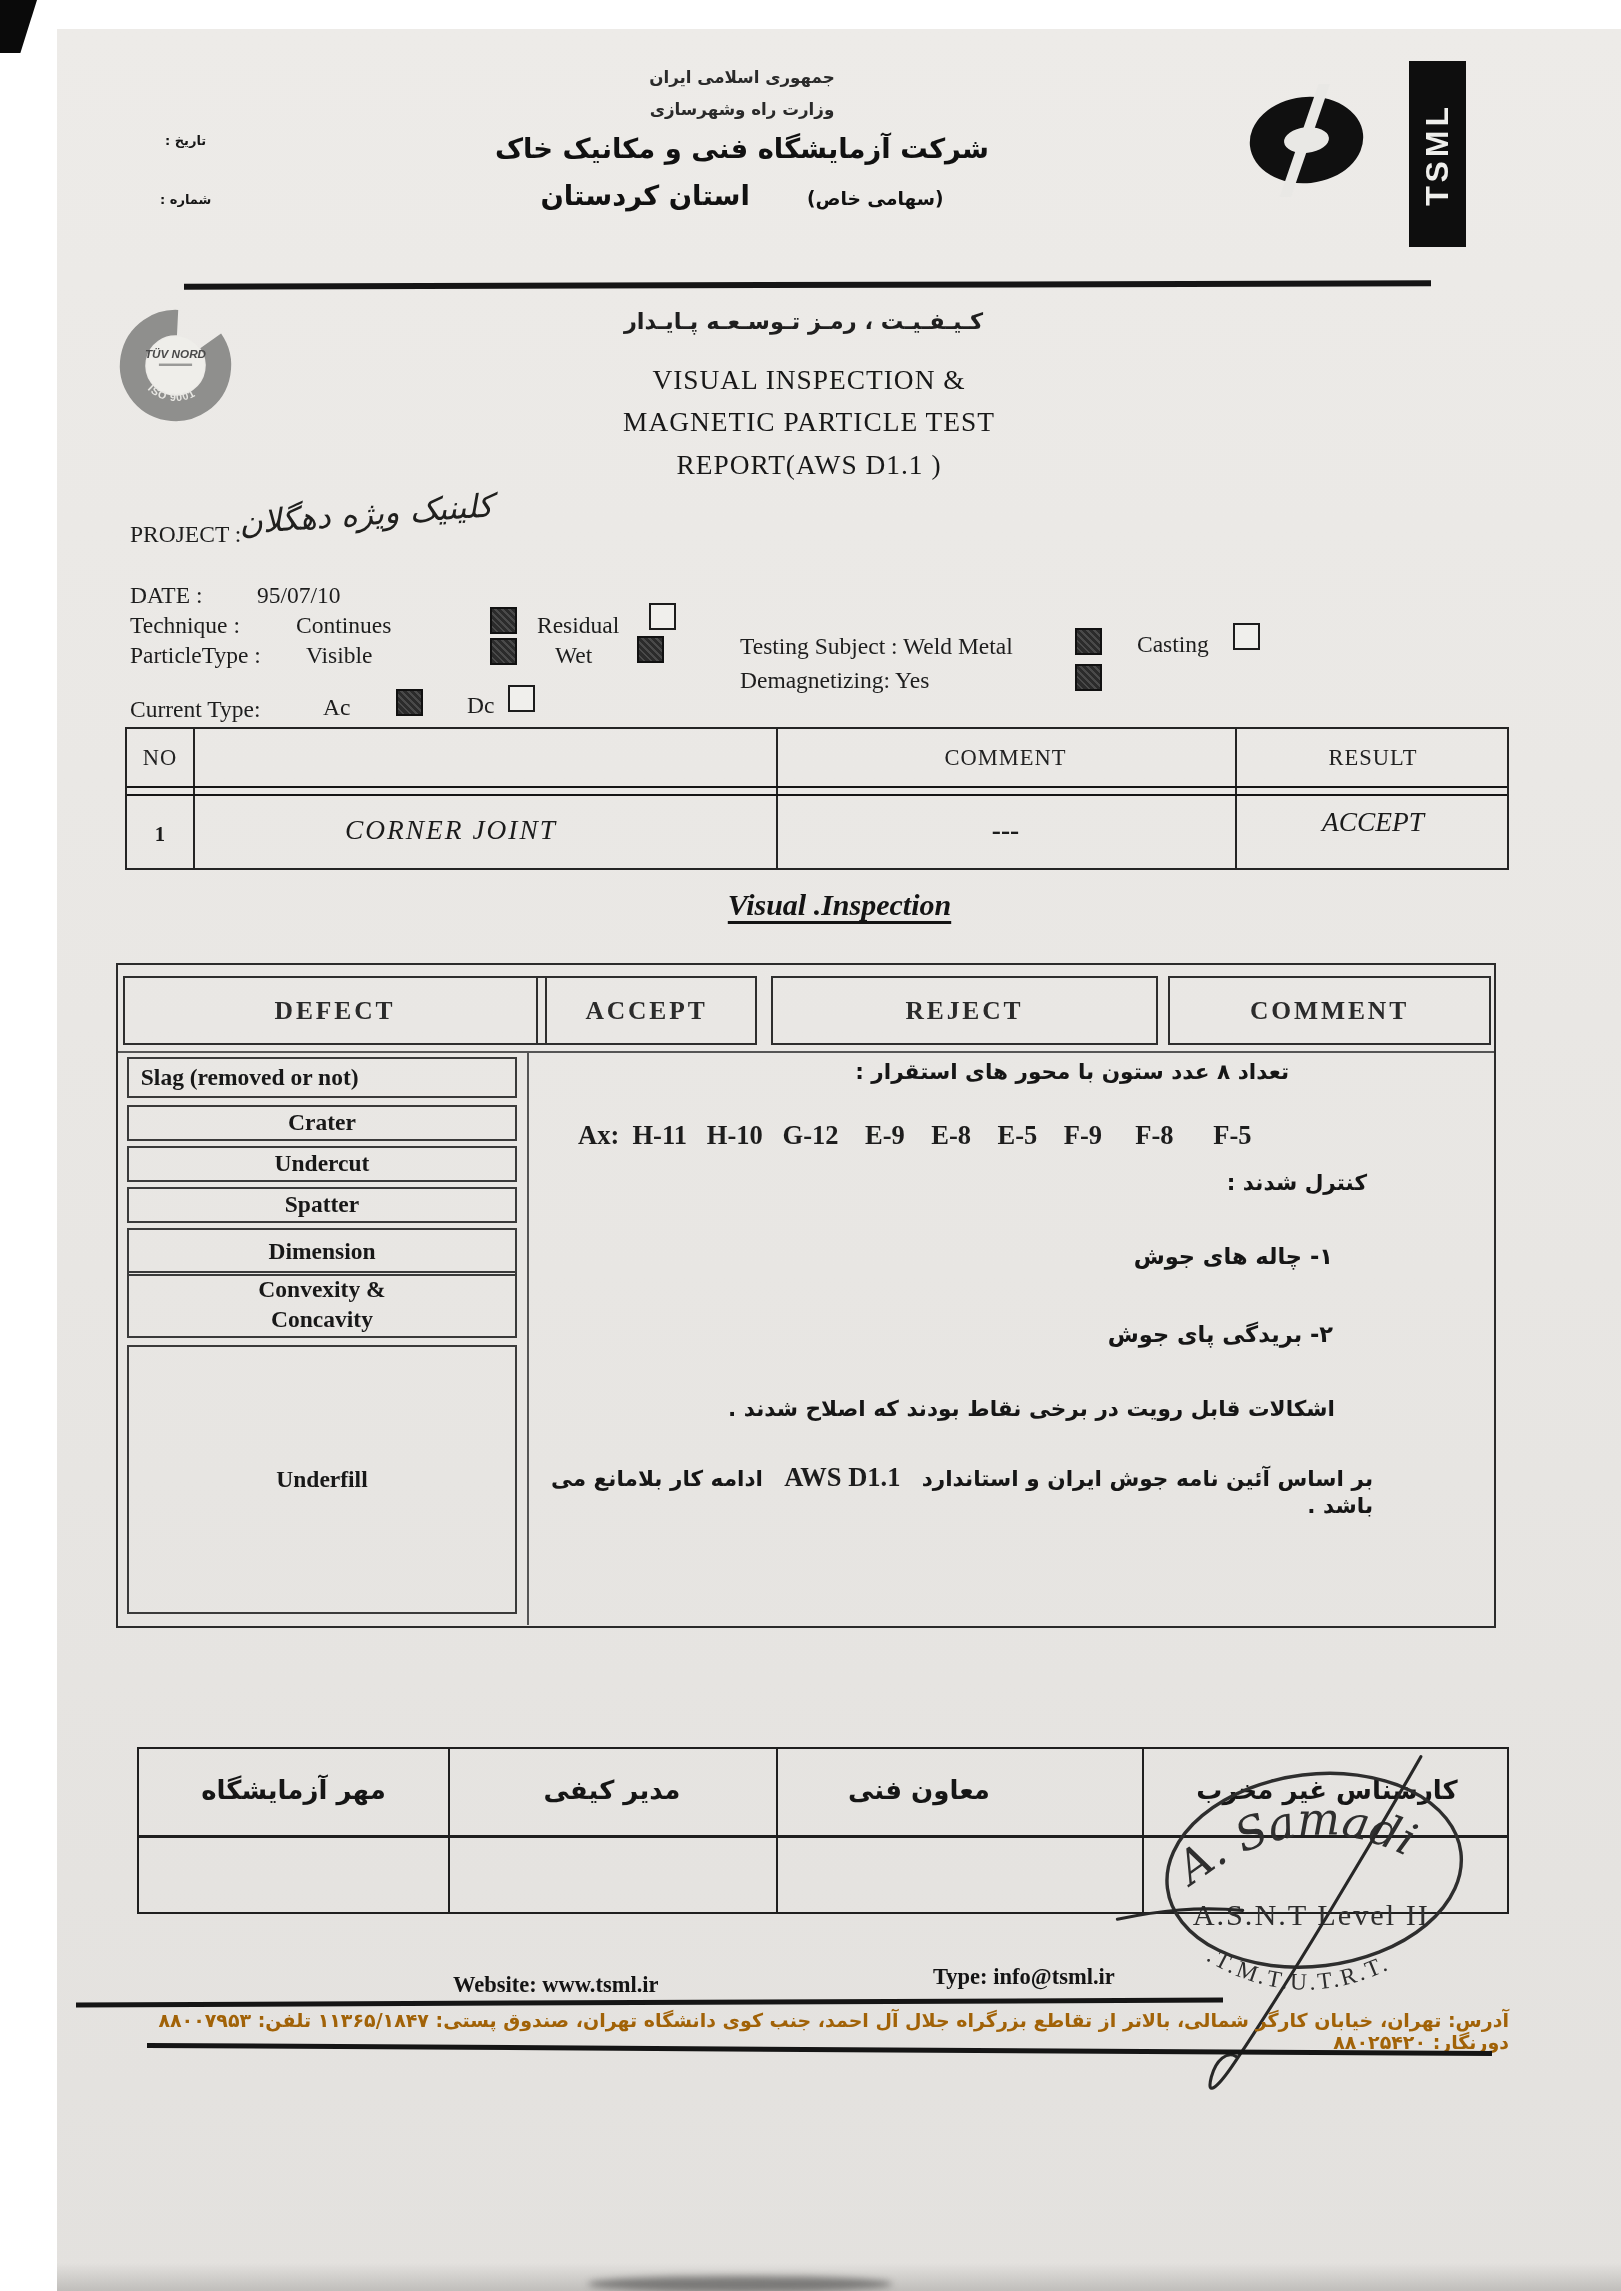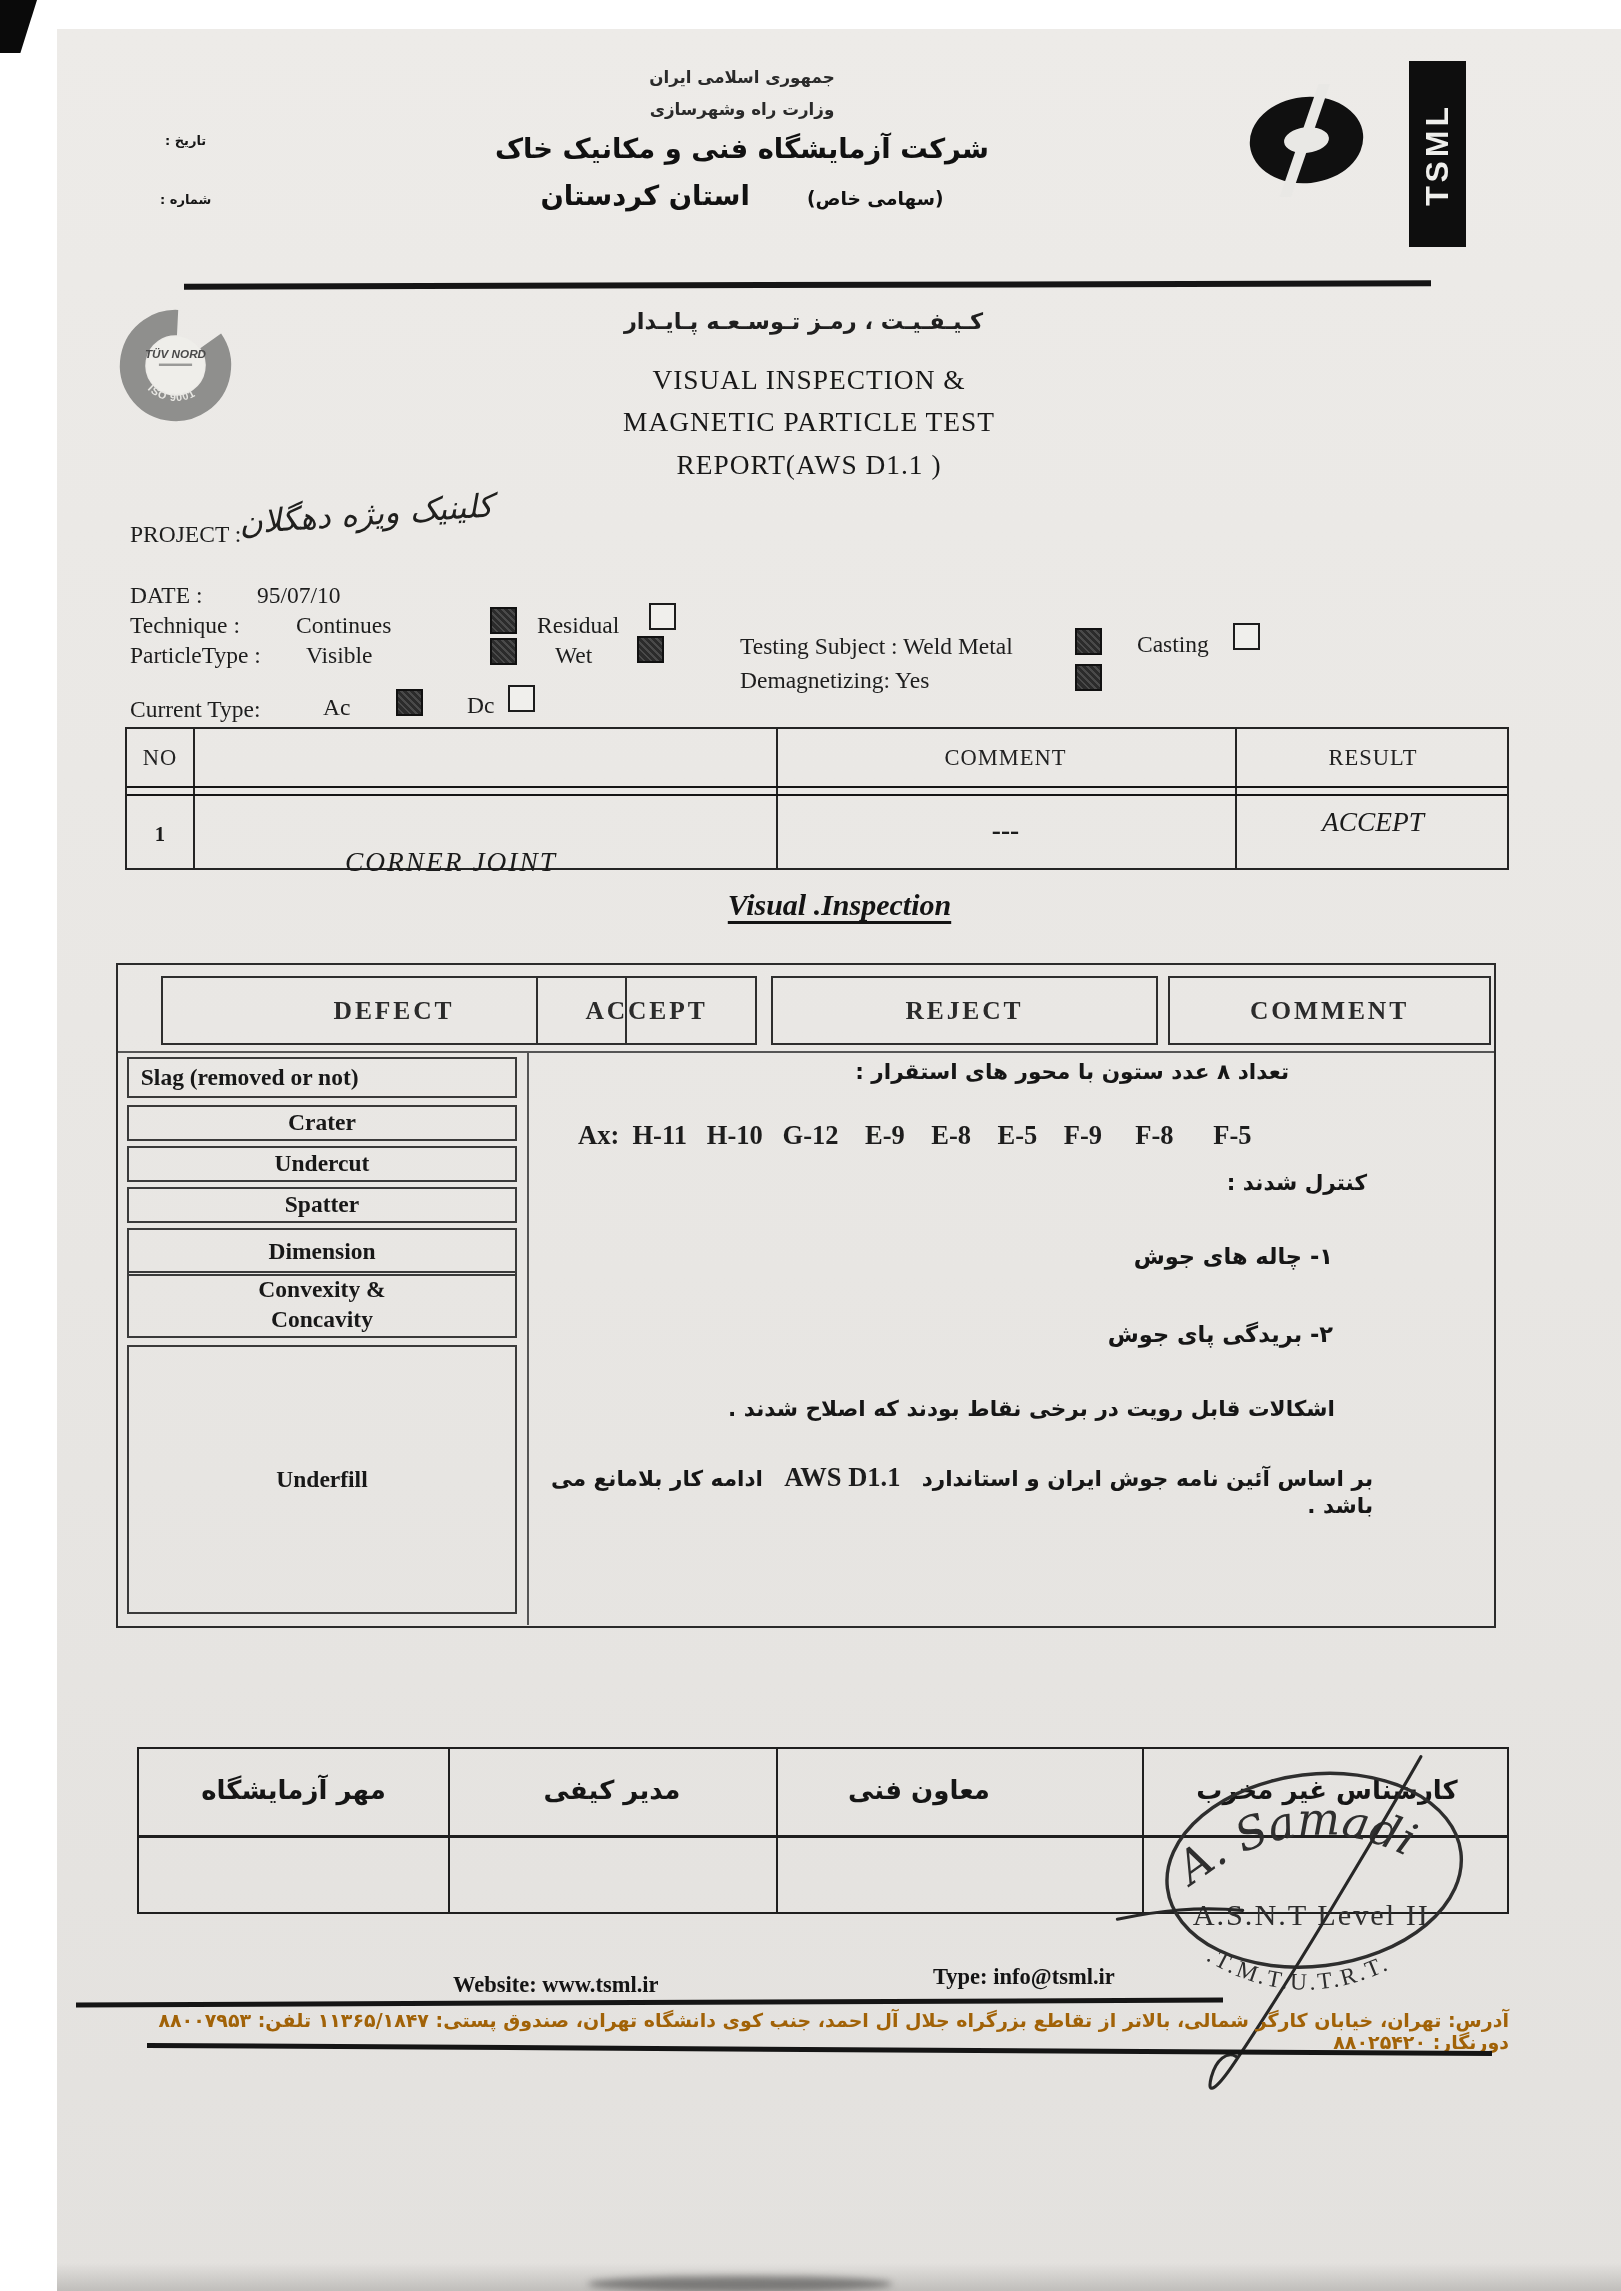--- a/index.html
+++ b/index.html
@@ -166,29 +166,29 @@
 <div class="abs jt">
   <div class="v" style="left:66px;"></div>
   <div class="v" style="left:649px;"></div>
   <div class="v" style="left:1108px;"></div>
   <div class="hl" style="left:0; top:57px; width:100%; height:2px;"></div>
   <div class="hl" style="left:0; top:65px; width:100%; height:2px;"></div>
   <div class="jt-h en" style="left:0;     width:66px;">NO</div>
   <div class="jt-h en" style="left:649px; width:459px;">COMMENT</div>
   <div class="jt-h en" style="left:1108px;width:276px;">RESULT</div>
   <div class="jt-c en" style="left:0; width:66px; font-size:20.6px; font-weight:bold; top:94px;">1</div>
-  <div class="jt-c en" style="left:118px; width:412px; font-style:italic; letter-spacing:2px;margin-top:32px;">CORNER JOINT</div>
+  <div class="jt-c en" style="left:118px; width:412px; font-style:italic; letter-spacing:2px;">CORNER JOINT</div>
   <div class="jt-c en" style="left:649px; width:459px; font-weight:bold;">---</div>
   <div class="jt-c en" style="left:1108px; width:276px; font-style:italic; top:78px;">ACCEPT</div>
 </div>
 
 <div class="abs en sec-title">Visual .Inspection</div>
 
 <div class="abs it-outer"></div>
-<div class="hdr-box en" style="left:123px;  width:466px;margin-left:38px;">DEFECT</div>
+<div class="hdr-box en" style="left:123px;  width:424px;">DEFECT</div>
 <div class="hdr-box en" style="left:536px;  width:221px;">ACCEPT</div>
 <div class="hdr-box en" style="left:771px;  width:387px;">REJECT</div>
 <div class="hdr-box en" style="left:1168px; width:323px;">COMMENT</div>
 <div class="hl" style="left:118px; top:1051px; width:1376px; height:1.5px; background:#555;"></div>
 <div class="hl" style="left:527px; top:1051px; width:1.5px; height:574px; background:#555;"></div>
 
 <div class="def-box en" style="top:1057px; height:41px; justify-content:flex-start; padding-left:11.8px;">Slag (removed or not)</div>
 <div class="def-box en" style="top:1105px; height:36px;">Crater</div>
 <div class="def-box en" style="top:1146px; height:36px;">Undercut</div>
 <div class="def-box en" style="top:1187px; height:36px;">Spatter</div>

